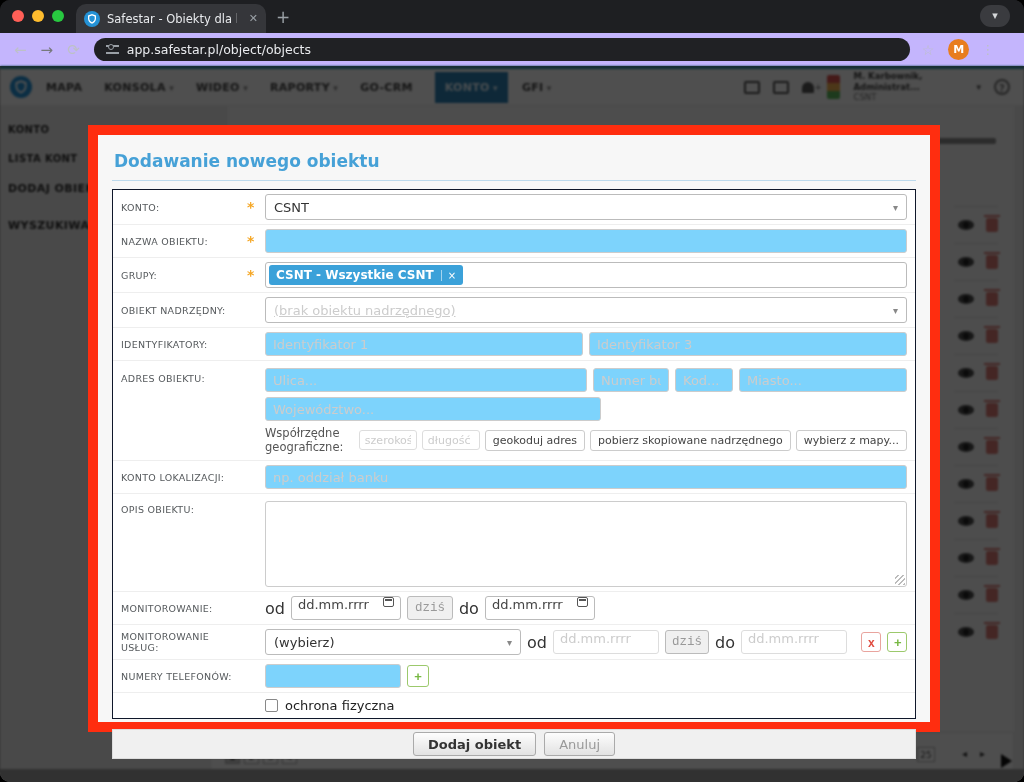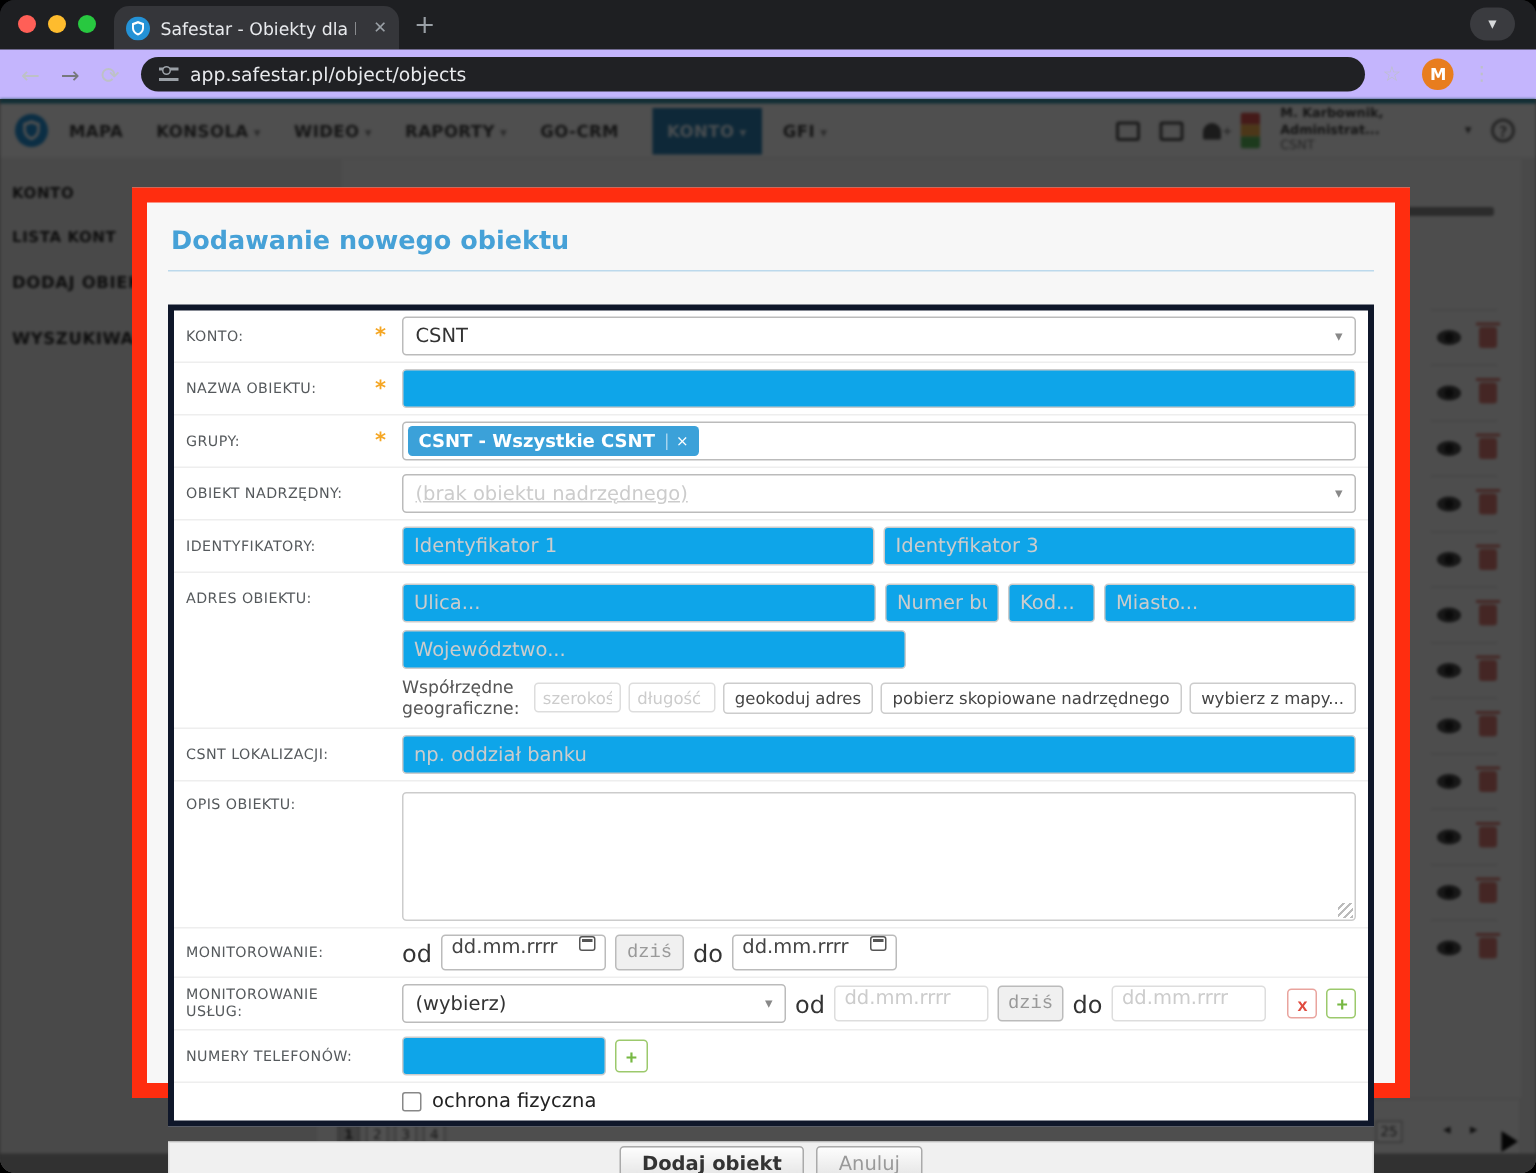--- a/index.html
+++ b/index.html
@@ -96,34 +96,34 @@
   .parrow{position:absolute;top:15px;font-size:10px;color:#333;}
   .darkstrip{position:absolute;left:0;right:0;bottom:0;height:13px;background:#9a9a9a;}
   .playtri{position:absolute;right:12px;bottom:14px;width:0;height:0;border-left:11px solid #111;
            border-top:7px solid transparent;border-bottom:7px solid transparent;}
 
   
   .modal{position:absolute;left:88px;top:59px;width:852px;height:607px;background:#f7f7f7;
          border:10px solid #ff2d0f;padding:12px 14px;}
   .mtitle{color:#46a1d7;font-size:17px;font-weight:bold;padding:4px 2px 9px 2px;
           border-bottom:1px solid #bcd9ec;}
-  .form{margin-top:22px;background:#fff;border:4px solid #0f172a;}
+  .form{margin-top:8px;background:#fff;border:1px solid #0f172a;}
   .row{display:flex;align-items:center;padding:4px 8px;border-top:1px solid #eee;min-height:33px;}
   .row:first-child{border-top:none;}
   .lbl{width:126px;flex:0 0 126px;font-size:9.5px;color:#55595c;letter-spacing:.3px;}
   .req{width:18px;flex:0 0 18px;color:#f5a623;font-size:14px;font-weight:bold;}
   .fld{flex:1;display:flex;align-items:center;gap:6px;min-width:0;}
   .fld.col{flex-direction:column;align-items:stretch;gap:5px;}
   .selectbox{flex:1;height:26px;border:1px solid #bbb;border-radius:3px;background:#fff;
              display:flex;align-items:center;padding:0 8px;font-size:13px;color:#333;}
   .selectbox .ph{color:#ccc;text-decoration:underline;}
   .selectbox .caret{margin-left:auto;color:#888;font-size:10px;}
   .selectbox .caret::after{content:"▾";}
-  input.ti,.ti{height:24px;border:1px solid #ccc;border-radius:3px;padding:12px 7px;font-size:13px;
-       color:#333;font-family:"DejaVu Sans",sans-serif;background:#0ea5e9;outline:none;width:100%;}
+  input.ti,.ti{height:24px;border:1px solid #ccc;border-radius:3px;padding:0 7px;font-size:13px;
+       color:#333;font-family:"DejaVu Sans",sans-serif;background:#7dd3fc;outline:none;width:100%;}
   input.ti::placeholder{color:#ccc;}
   .tagbox{flex:1;min-height:26px;border:1px solid #bbb;border-radius:3px;background:#fff;
           display:flex;align-items:center;padding:2px 3px;}
   .chip{background:#3ba1d9;color:#fff;font-size:12px;font-weight:bold;border-radius:3px;
         padding:3px 7px;display:flex;align-items:center;}
   .chip .x{margin-left:7px;padding-left:6px;border-left:1px solid rgba(255,255,255,.55);
            font-size:10px;font-weight:normal;}
   .idrow .ti{flex:1;width:auto;}
   .addrline{display:flex;gap:6px;}
   .coordline{display:flex;align-items:center;gap:5px;font-size:11.5px;color:#555;padding-bottom:2px;}
@@ -395,21 +395,21 @@
               <input class="mini" placeholder="szerokość" style="">
               <input class="mini" placeholder="długość" style="">
               <button class="sbtn">geokoduj adres</button>
               <button class="sbtn">pobierz skopiowane nadrzędnego</button>
               <button class="sbtn">wybierz z mapy...</button>
             </div>
           </div>
         </div>
 
         <div class="row">
-          <span class="lbl">CSNT LOKALIZACJI:</span>
+          <span class="lbl">KONTO LOKALIZACJI:</span>
           <span class="req"></span>
           <div class="fld">
               <input class="ti" placeholder="np. oddział banku" style="">
             </div>
         </div>
 
         <div class="row" style="align-items:flex-start;padding-top:7px;">
           <span class="lbl" style="padding-top:3px;">OPIS OBIEKTU:</span>
           <span class="req"></span>
           <div class="fld">

